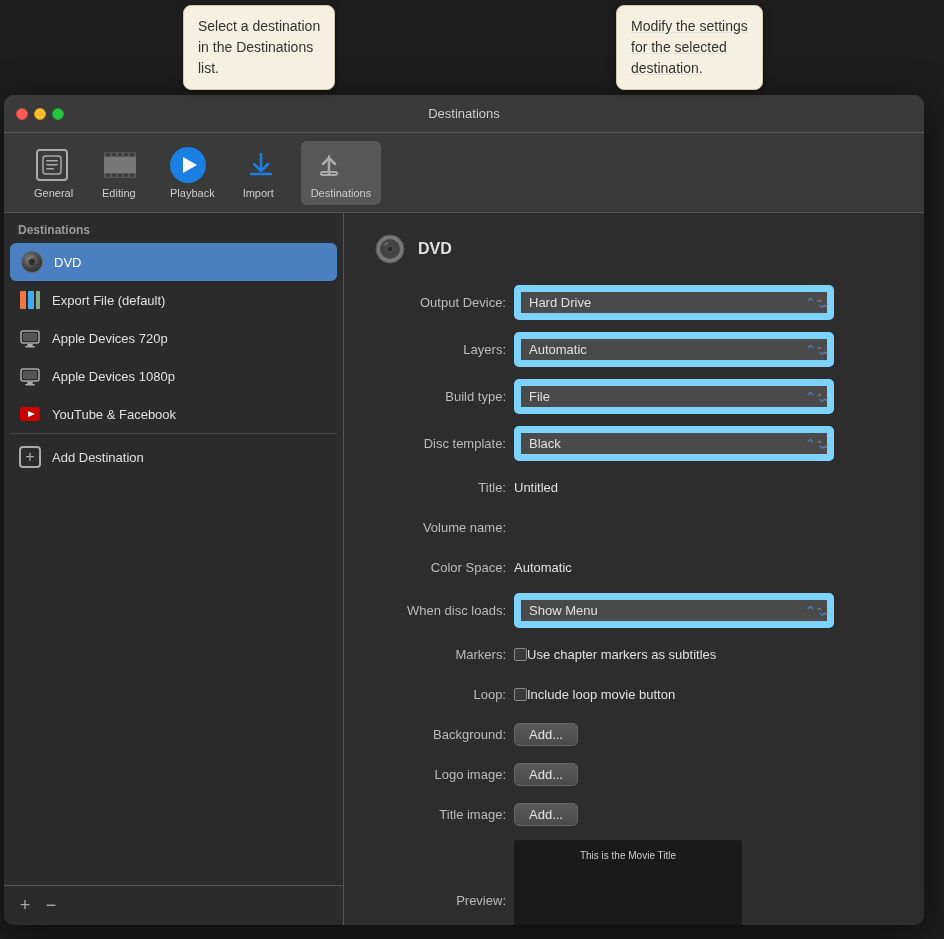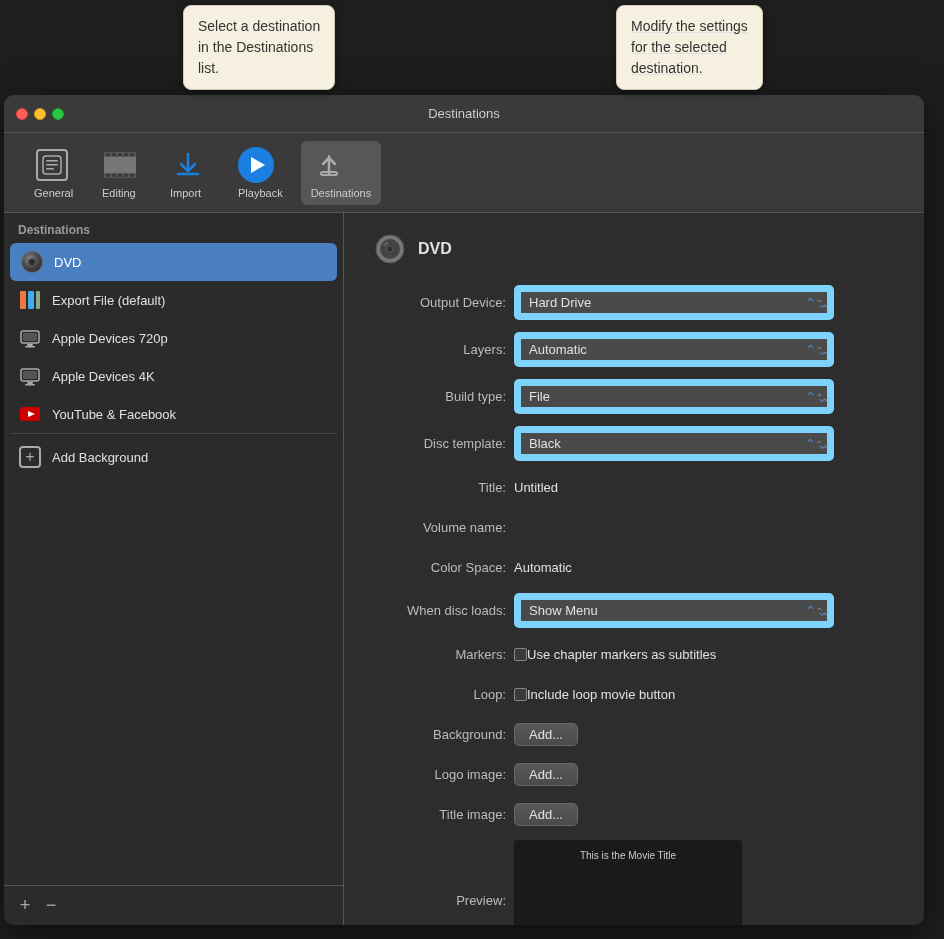--- a/index.html
+++ b/index.html
@@ -494,36 +494,36 @@
           <rect x="14" y="22" width="4" height="3" rx="1" fill="#3a3a3a"></rect>
           <rect x="20" y="22" width="4" height="3" rx="1" fill="#3a3a3a"></rect>
           <rect x="26" y="22" width="4" height="3" rx="1" fill="#3a3a3a"></rect>
         </svg>
       </div>
       <span class="toolbar-label">Editing</span>
     </div>
 
     <div class="toolbar-item">
       <div class="toolbar-icon">
+        <div class="icon-play">
+          <div class="play-triangle"></div>
+        </div>
+      </div>
+      <span class="toolbar-label">Playback</span>
+    </div>
+
+    <div class="toolbar-item">
+      <div class="toolbar-icon">
         <svg width="30" height="30" viewBox="0 0 30 30">
           <path d="M15 4 L15 20" stroke="#1a7fe0" stroke-width="2.5" stroke-linecap="round"></path>
           <path d="M8 14 L15 21 L22 14" stroke="#1a7fe0" stroke-width="2.5" stroke-linecap="round" stroke-linejoin="round" fill="none"></path>
           <path d="M5 24 L25 24" stroke="#1a7fe0" stroke-width="2.5" stroke-linecap="round"></path>
         </svg>
       </div>
       <span class="toolbar-label">Import</span>
-    </div>
-
-    <div class="toolbar-item">
-      <div class="toolbar-icon">
-        <div class="icon-play">
-          <div class="play-triangle"></div>
-        </div>
-      </div>
-      <span class="toolbar-label">Playback</span>
     </div>
 
     <div class="toolbar-item active">
       <div class="toolbar-icon">
         <svg width="30" height="30" viewBox="0 0 30 30">
           <path d="M15 24 L15 10" stroke="#aaa" stroke-width="2.5" stroke-linecap="round"></path>
           <path d="M15 6 L15 10" stroke="#aaa" stroke-width="2" stroke-linecap="round"></path>
           <path d="M9 14 L15 8 L21 14" stroke="#aaa" stroke-width="2.5" stroke-linecap="round" stroke-linejoin="round" fill="none"></path>
           <rect x="7" y="22" width="16" height="3" rx="1.5" fill="none" stroke="#aaa" stroke-width="2"></rect>
         </svg>
@@ -563,50 +563,50 @@
             <svg width="22" height="22" viewBox="0 0 22 22">
               <rect x="2" y="4" width="18" height="12" rx="2" fill="none" stroke="#aaa" stroke-width="1.5"></rect>
               <rect x="8" y="17" width="6" height="2" rx="1" fill="#aaa"></rect>
               <rect x="6" y="19" width="10" height="1.5" rx="0.75" fill="#aaa"></rect>
               <rect x="4" y="6" width="14" height="8" rx="1" fill="#555"></rect>
             </svg>
           </div>
           <span class="sidebar-item-label">Apple Devices 720p</span>
         </div>
 
-
         <div class="sidebar-item">
           <div class="sidebar-item-icon">
             <svg width="22" height="22" viewBox="0 0 22 22">
               <rect x="2" y="4" width="18" height="12" rx="2" fill="none" stroke="#aaa" stroke-width="1.5"></rect>
               <rect x="8" y="17" width="6" height="2" rx="1" fill="#aaa"></rect>
               <rect x="6" y="19" width="10" height="1.5" rx="0.75" fill="#aaa"></rect>
               <rect x="4" y="6" width="14" height="8" rx="1" fill="#555"></rect>
             </svg>
           </div>
-          <span class="sidebar-item-label">Apple Devices 4K</span>
-        </div>
+          <span class="sidebar-item-label">Apple Devices 1080p</span>
+        </div>
+
 
         <div class="sidebar-item">
           <div class="sidebar-item-icon">
             <svg width="22" height="22" viewBox="0 0 22 22">
               <rect x="1" y="4" width="20" height="14" rx="3" fill="#cc0000"></rect>
               <polygon points="9,8 16,11 9,14" fill="white"></polygon>
             </svg>
           </div>
           <span class="sidebar-item-label">YouTube &amp; Facebook</span>
         </div>
 
         <hr class="separator">
 
         <div class="sidebar-item">
           <div class="sidebar-item-icon">
             <div class="icon-add">+</div>
           </div>
-          <span class="sidebar-item-label">Add Background</span>
+          <span class="sidebar-item-label">Add Destination</span>
         </div>
 
       </div>
 
       <div class="sidebar-footer">
         <div class="sidebar-footer-btn">+</div>
         <div class="sidebar-footer-btn">−</div>
       </div>
     </div>
 

